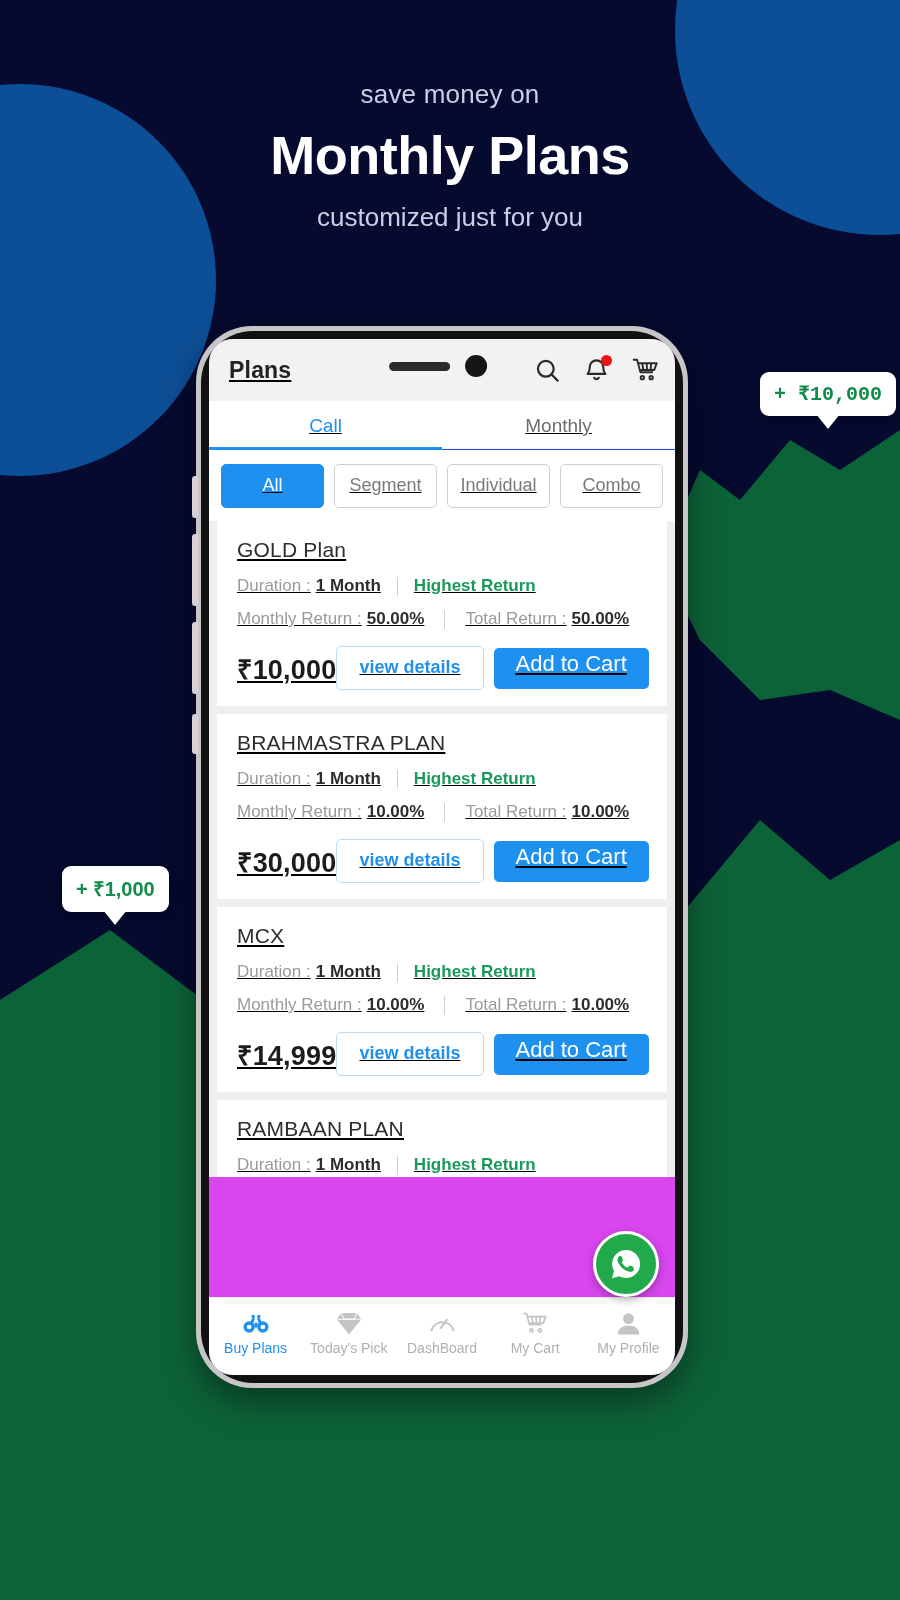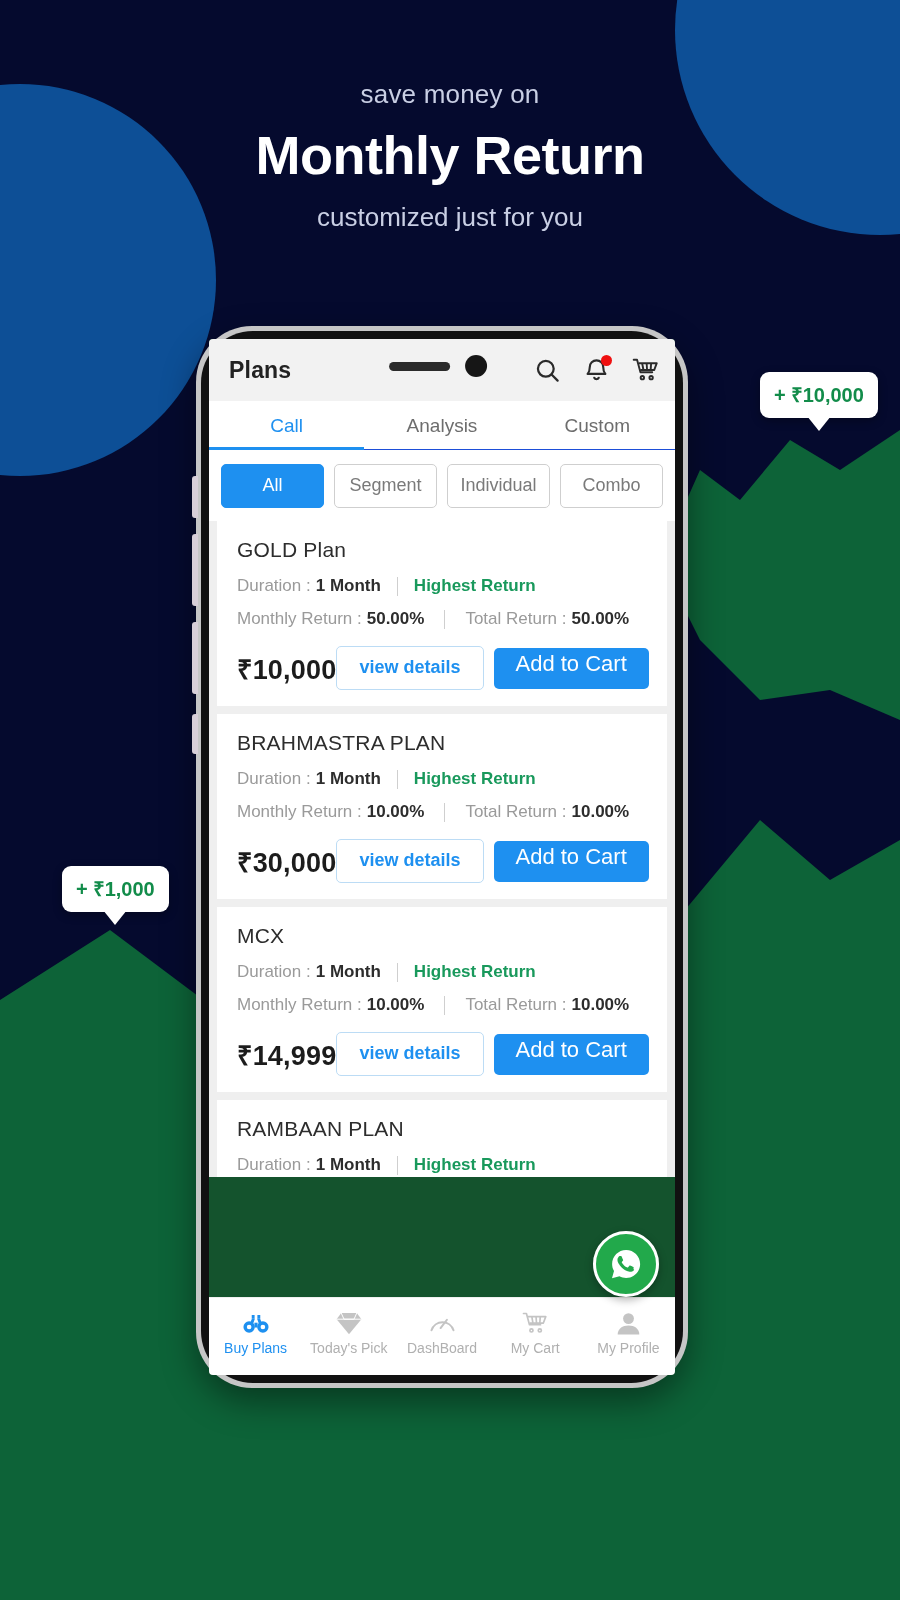--- a/index.html
+++ b/index.html
@@ -42,40 +42,40 @@
     font-size:20px; font-weight:bold; color:#128c4a;
     white-space:nowrap; display:block;
   }
   .bubble::after {
     content:""; position:absolute; left:50%; bottom:-13px;
     transform:translateX(-50%);
     border-left:12px solid transparent;
     border-right:12px solid transparent;
     border-top:15px solid #ffffff;
   }
-  #bubble-10000 { left:760px; top:372px; }
+  #bubble-10000 { left:760px; top:372px;font-family:Liberation Mono, monospace; }
   #bubble-1000  { left:62px;  top:866px; }
 
   
   #phone {
     position:absolute; left:196px; top:326px;
     width:492px; height:1062px; z-index:20;
   }
   .phone-outer {
     position:absolute; inset:0;
     background:#c6c6c6; border-radius:56px;
     box-shadow:0 14px 34px rgba(0,0,0,.42);
   }
   .phone-mid {
     position:absolute; left:5px; top:5px; right:5px; bottom:5px;
     background:#111111; border-radius:52px;
   }
   .phone-screen {
     position:absolute; left:13px; top:13px; right:13px; bottom:13px;
-    background:#14532d; border-radius:4px; overflow:hidden;
+    background:#d946ef; border-radius:24px; overflow:hidden;text-decoration:underline;
   }
   
   .side-btn {
     position:absolute; left:-4px; width:6px;
     background:#d8cfd8; border-radius:3px 0 0 3px;
   }
   #sb1 { top:150px; height:42px; }
   #sb2 { top:208px; height:72px; }
   #sb3 { top:296px; height:72px; }
   #sb4 { top:388px; height:40px; }
@@ -203,21 +203,21 @@
 <svg id="bg" viewBox="0 0 900 1600">
   <rect x="0" y="0" width="900" height="1600" fill="#050a2e"></rect>
   <circle cx="880" cy="30" r="205" fill="#0d4f96"></circle>
   <circle cx="20" cy="280" r="196" fill="#0d4f96"></circle>
   <path d="M0,1600 L0,1000 L110,930 L210,1005 L330,870 L430,950 L560,900 L660,940 L760,820 L830,880 L900,840 L900,1600 Z" fill="#0d6338"></path>
   <path d="M900,1600 L900,430 L840,470 L790,440 L740,500 L700,470 L660,560 L700,640 L760,700 L830,690 L900,720 Z" fill="#0d6338"></path>
 </svg>
 
 <div class="promo">
   <div class="promo-eyebrow">save money on</div>
-  <div class="promo-title">Monthly Return</div>
+  <div class="promo-title">Monthly Plans</div>
   <div class="promo-sub">customized just for you</div>
 </div>
 
 <div class="bubble" id="bubble-10000">
   <span>+ ₹10,000</span>
 </div>
 <div class="bubble" id="bubble-1000">
   <span>+ ₹1,000</span>
 </div>
 
@@ -262,22 +262,21 @@
             <line x1="17" y1="5.5" x2="16.6" y2="11.5"></line>
             <circle cx="9.2" cy="18.4" r="1.5"></circle>
               <circle cx="17" cy="18.4" r="1.5"></circle>
           </svg>
         </div>
       </div>
     </div>
 
     <div class="tabs">
       <div class="tab active"><span>Call</span></div>
-      <div class="tab"><span>Analysis</span></div>
-      <div class="tab"><span>Custom</span></div>
+      <div class="tab"><span>Monthly</span></div>
     </div>
 
     <div class="chips">
       <div class="chip active">All</div>
       <div class="chip">Segment</div>
       <div class="chip">Individual</div>
       <div class="chip">Combo</div>
     </div>
 
     <div class="plan-list">

